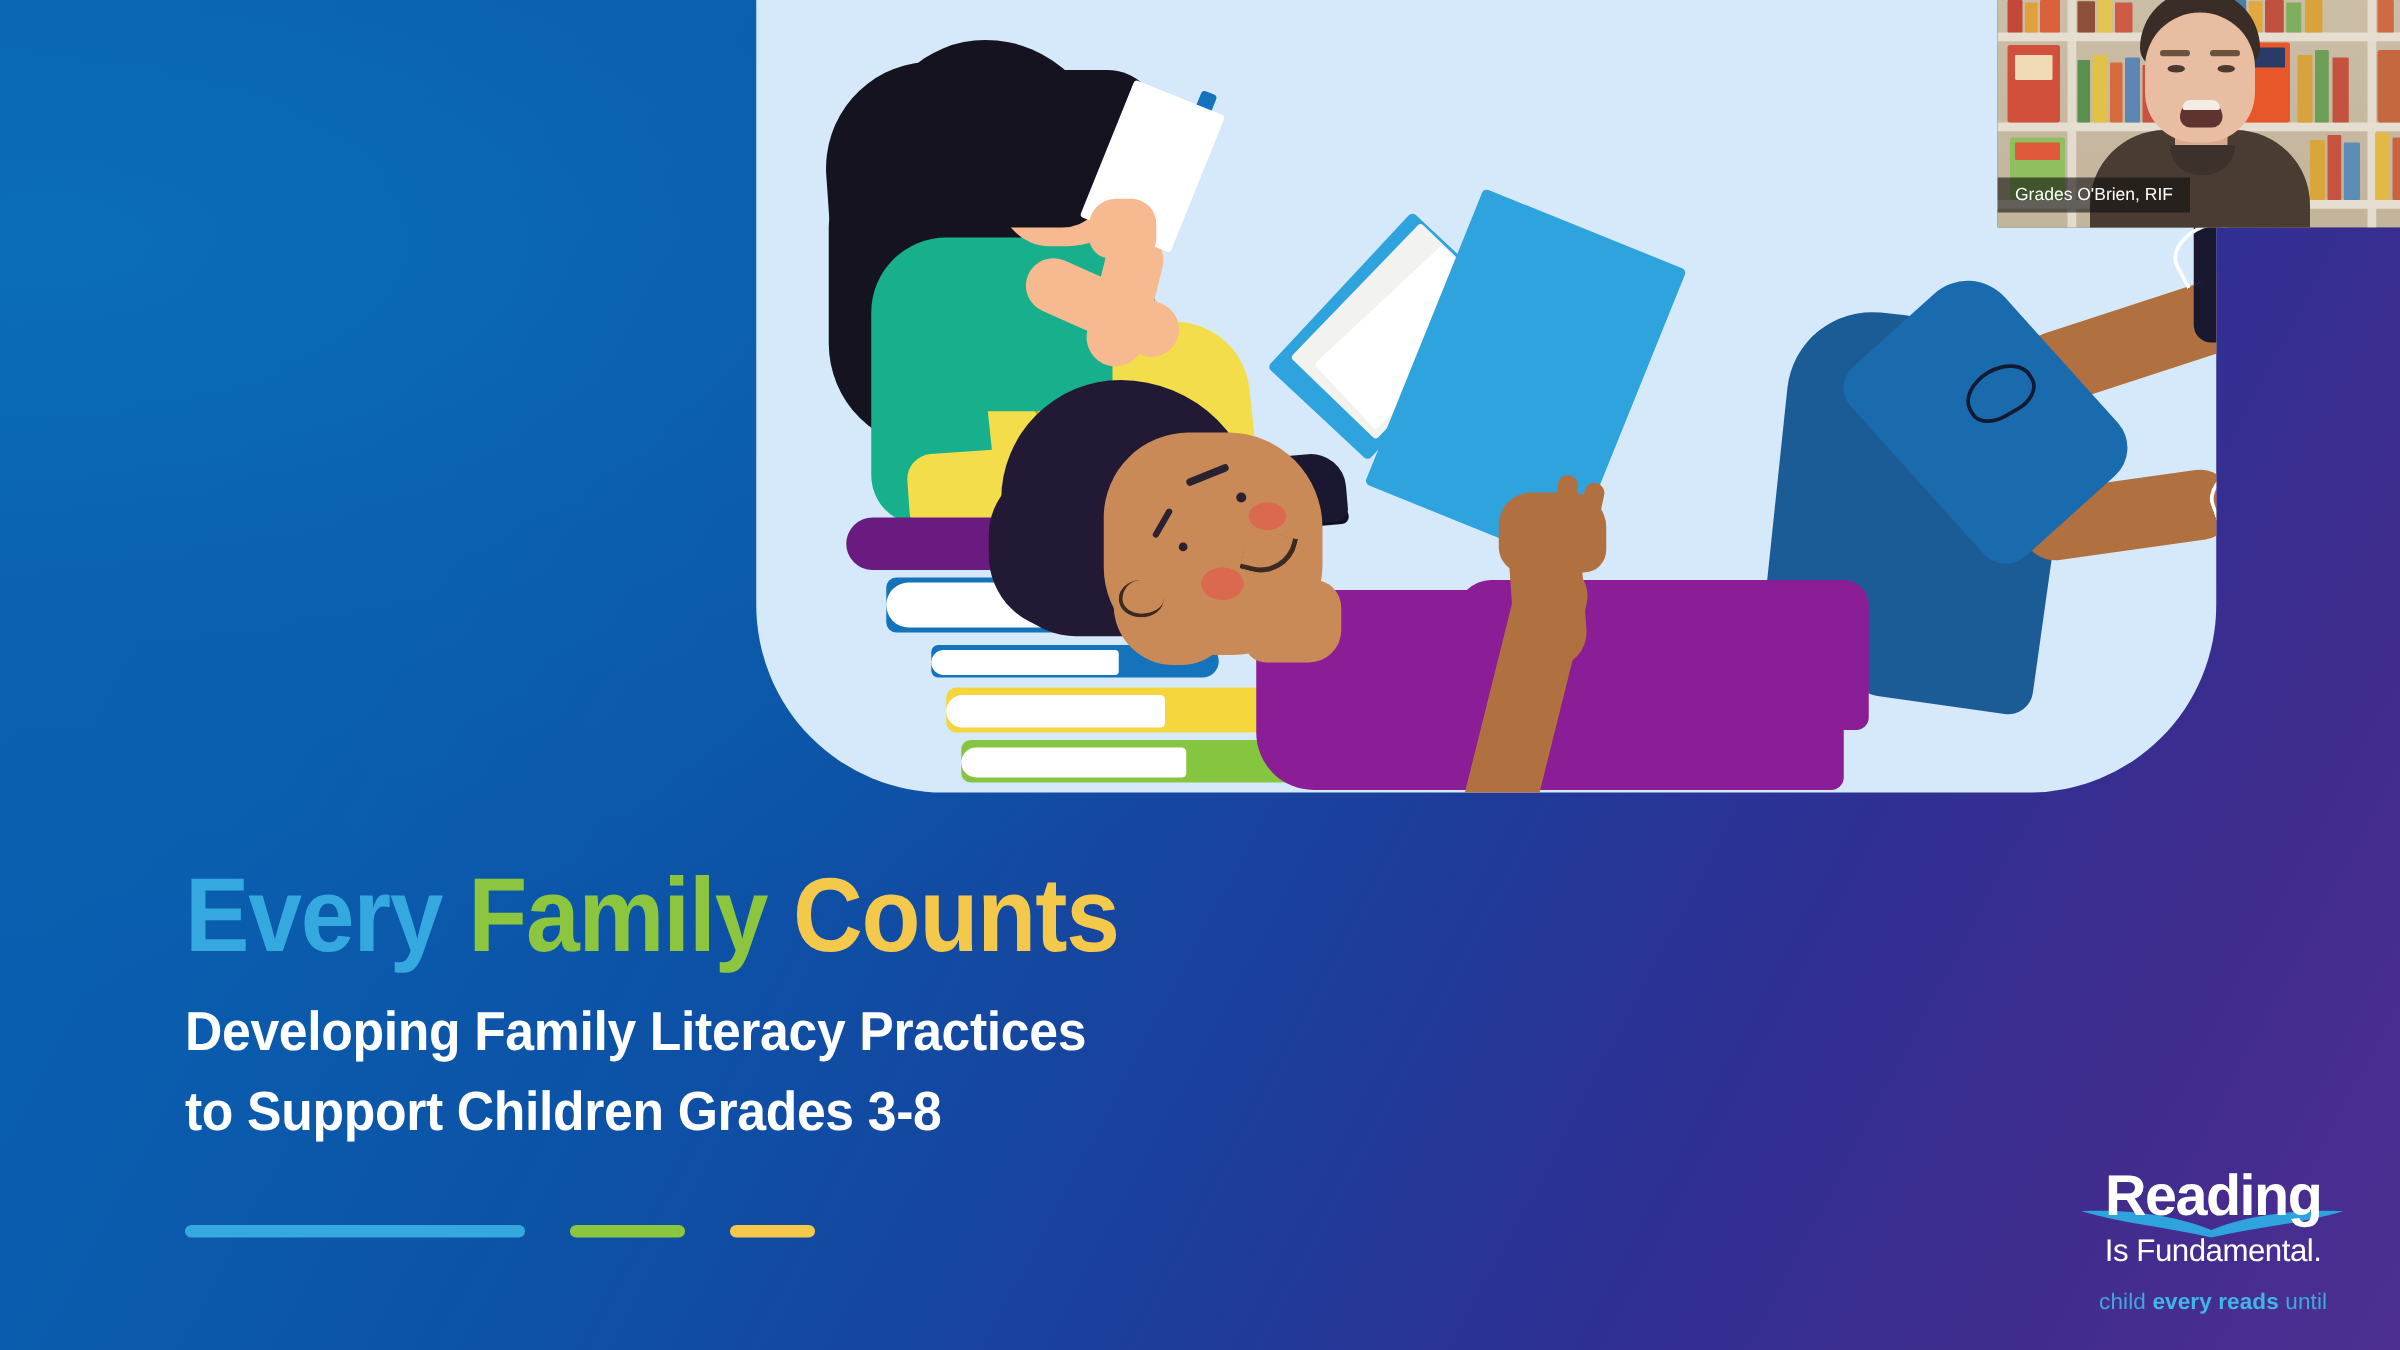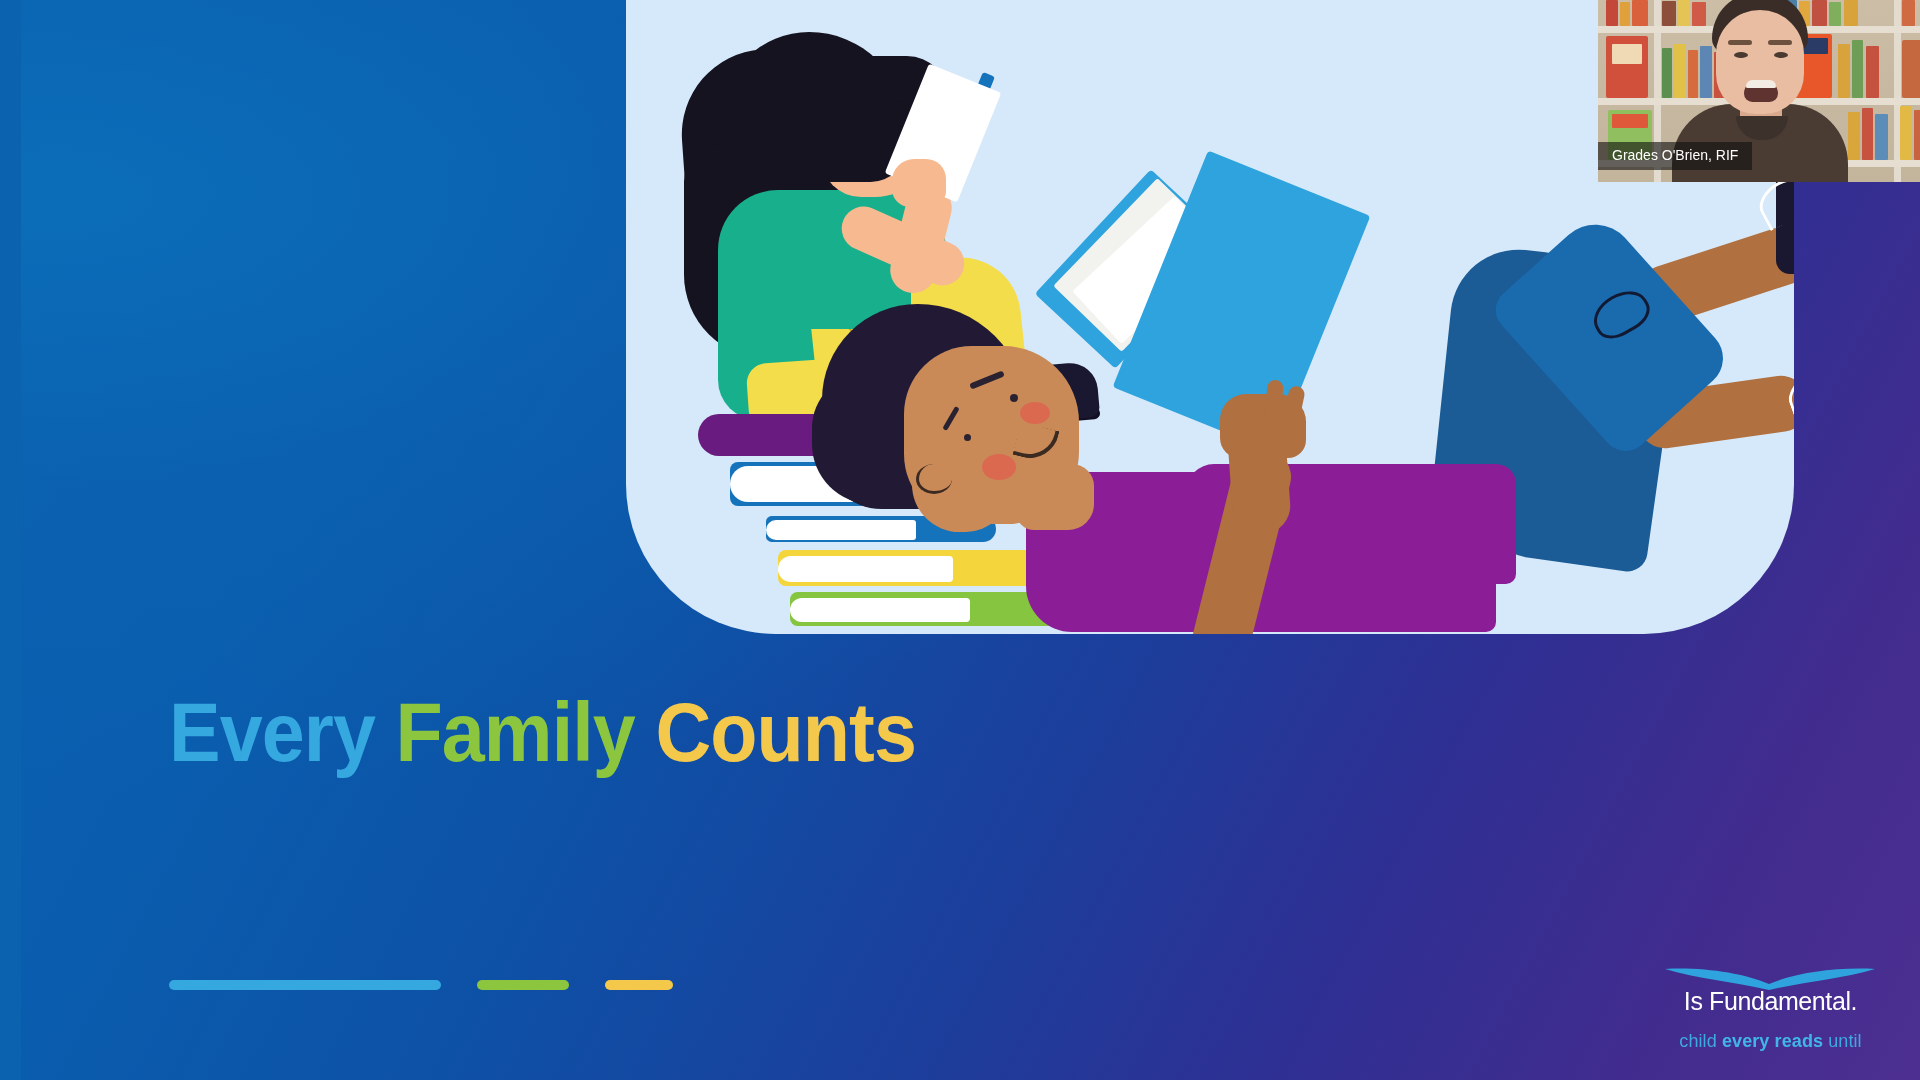--- a/index.html
+++ b/index.html
@@ -16,21 +16,20 @@
     background:
       linear-gradient(118deg,
         #0a62b2 0%,
         #0a5dae 22%,
         #0d51a6 40%,
         #1b3f9c 58%,
         #2f2f93 74%,
         #412c8e 88%,
         #4c2f91 100%);
     overflow:hidden;
-    margin-left:21px;
   }
   
   #slide::after{
     content:"";
     position:absolute; inset:0;
     background:radial-gradient(115% 90% at 2% 18%, rgba(11,110,185,.92) 0%, rgba(11,99,176,.55) 30%, rgba(11,80,165,0) 62%);
     pointer-events:none;
   }
 
   
@@ -276,29 +275,34 @@
       <div class="b-finger" style="left:640px;top:386px;transform:rotate(6deg);"></div>
       <div class="b-finger" style="left:660px;top:392px;transform:rotate(12deg);"></div>
     </div>
   </div>
 
   <div id="title-block">
     <div id="main-title"><span class="t-every">Every</span>
       <span class="t-family">Family</span>
       <span class="t-counts">Counts</span>
     </div>
+    <div id="subtitle">
+      <div class="subtitle-line">Developing Family Literacy Practices</div>
+      <div class="subtitle-line">to Support Children Grades 3-8</div>
+    </div>
   </div>
 
   <div id="accent-bars">
     <div class="bar bar-blue"></div>
     <div class="bar bar-green"></div>
     <div class="bar bar-yellow"></div>
   </div>
 
   <div id="rif-logo">
+    <div id="rif-reading">Reading</div>
     <div id="rif-swoosh">
       <svg viewBox="0 0 215 26" preserveAspectRatio="none" aria-hidden="true">
         <path d="M2 4 C 40 2, 80 8, 106 19 C 132 8, 172 2, 212 4 C 178 14, 140 17, 106 25 C 72 17, 36 14, 2 4 Z" fill="#2fa3dd"></path>
       </svg>
     </div>
     <div id="rif-fundamental">Is Fundamental.</div>
     <div id="rif-tagline"><span class="tag-light">child </span><span class="tag-bold">every reads</span><span class="tag-light"> until</span>
     </div>
   </div>
 </div>

